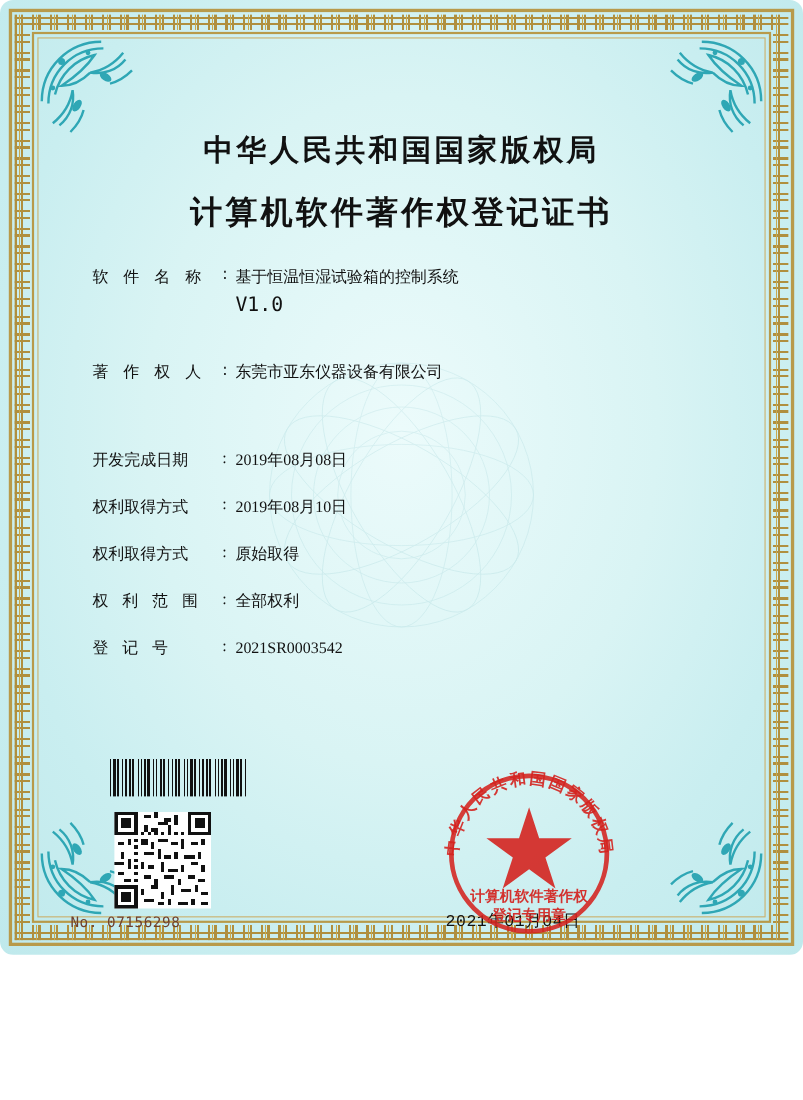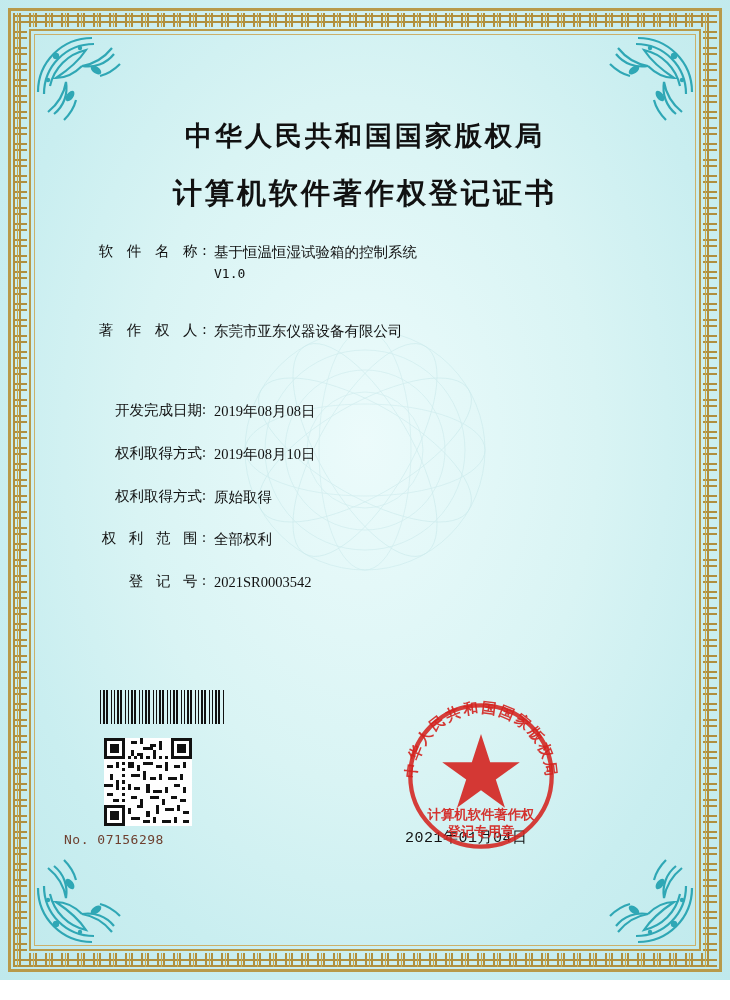--- a/index.html
+++ b/index.html
@@ -11,25 +11,26 @@
     width: 730px;
     height: 1000px;
     font-family: "DejaVu Sans", "Liberation Sans", sans-serif;
     overflow: hidden;
   }
 
   
   .certificate {
     position: relative;
     width: 730px;
-    height: 980px;
+    height: 868px;
     background:
       radial-gradient(ellipse at 50% 45%, #ecfbfb 0%, #d9f4f4 45%, #c9eef0 72%, #bfe9ec 100%);
     box-sizing: border-box;
     overflow: hidden;
+    border-radius: 12px;
   }
 
   
   .border-outer {
     position: absolute;
     left: 8px; top: 8px; right: 8px; bottom: 8px;
     border: 3px solid #b89a4a;
     box-sizing: border-box;
   }
   .border-meander {
@@ -163,40 +164,39 @@
     align-items: flex-start;
     margin-bottom: 16px;
   }
   .field-label {
     width: 118px;
     flex: 0 0 118px;
     font-size: 14.5px;
     color: #111;
     letter-spacing: 0px;
     white-space: nowrap;
-    text-align: right;
   }
   .field-label.spaced {
     letter-spacing: 4.5px;
   }
   .field-colon {
     width: 12px;
     flex: 0 0 12px;
     font-size: 14.5px;
     color: #111;
   }
   .field-value {
     font-size: 14.5px;
     color: #111;
     line-height: 1.5;
   }
   .field-value .subline {
     display: block;
     font-family: "DejaVu Sans Mono", "Liberation Mono", monospace;
-    font-size: 13px;
+    font-size: 18px;
   }
 
   .gap-lg { height: 42px; }
 
   .fields2 {
     padding-left: 44px;
     padding-right: 36px;
   }
   .fields2 .field-row { margin-bottom: 21px; font-family: Liberation Serif, serif; }
 

